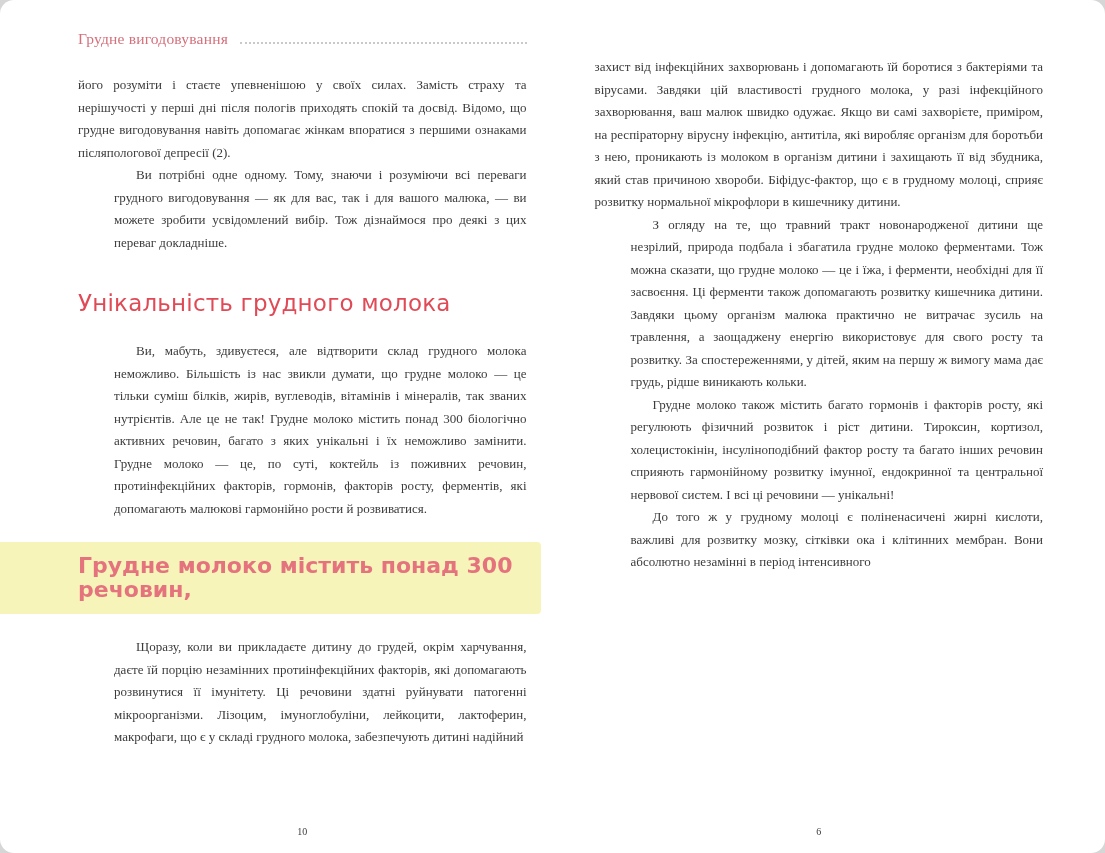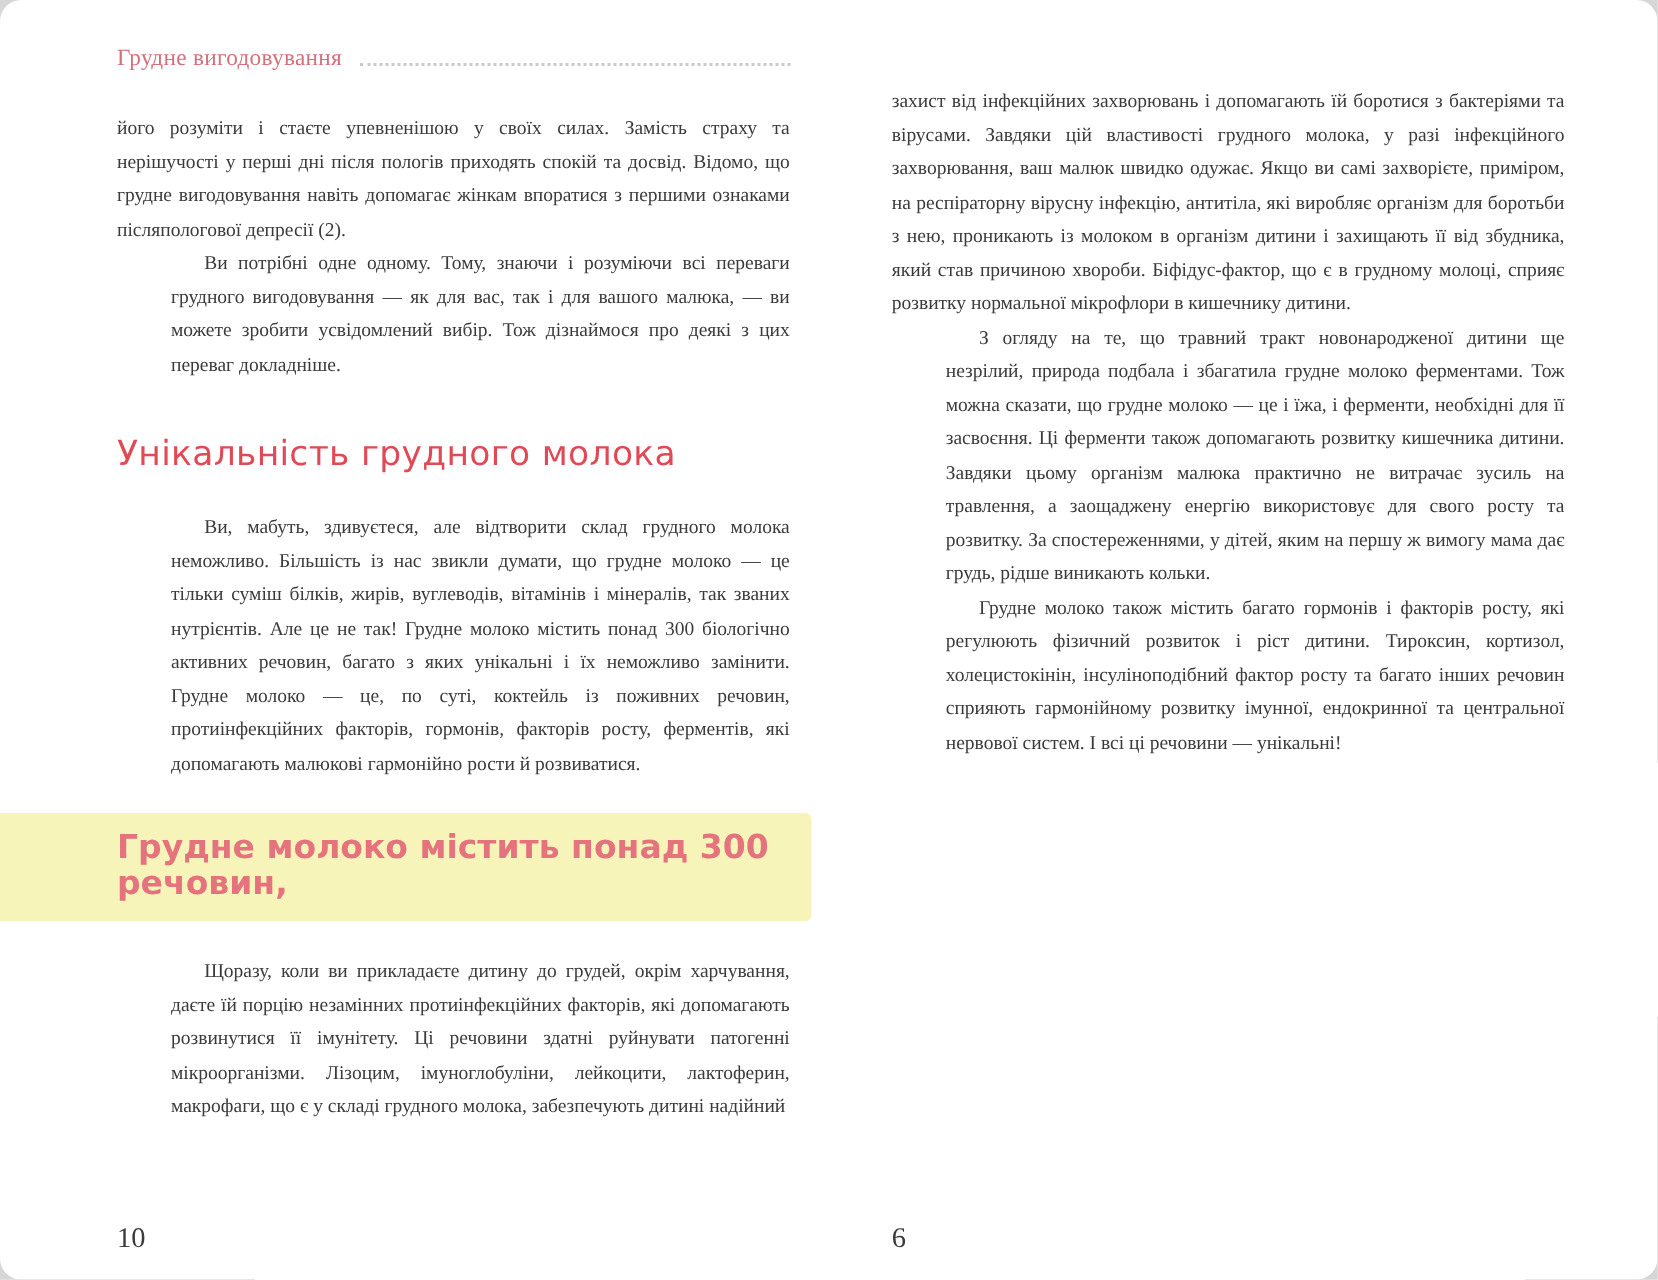--- a/index.html
+++ b/index.html
@@ -73,22 +73,22 @@
     font-family: "DejaVu Sans", "Liberation Sans", sans-serif;
     font-weight: bold;
     font-size: 22px;
     line-height: 24px;
     color: #e4737e;
   }
   .highlight-line { display: block; }
 
   .page-footer {
     margin-top: 10px;
-    text-align: left;
-    font-size: 19px;
+    text-align: center;
+    font-size: 10px;
     color: #3b3b3b;
   }
 </style>
 </head>
 <body>
 
 <div class="book">
 
   <div class="page page-left">
     <div class="running-head">
@@ -113,18 +113,19 @@
 
     <div class="page-footer">10</div>
   </div>
 
   <div class="page page-right">
 
     <div class="content">
       <p class="body-p">захист від інфекційних захворювань і допомагають їй боротися з бактеріями та вірусами. Завдяки цій властивості грудного молока, у разі інфекційного захворювання, ваш малюк швидко одужає. Якщо ви самі захворієте, приміром, на респіраторну вірусну інфекцію, антитіла, які виробляє організм для боротьби з нею, проникають із молоком в організм дитини і захищають її від збудника, який став причиною хвороби. Біфідус-фактор, що є в грудному молоці, сприяє розвитку нормальної мікрофлори в кишечнику дитини.</p>
       <p class="body-p indent">З огляду на те, що травний тракт новонародженої дитини ще незрілий, природа подбала і збагатила грудне молоко ферментами. Тож можна сказати, що грудне молоко — це і їжа, і ферменти, необхідні для її засвоєння. Ці ферменти також допомагають розвитку кишечника дитини. Завдяки цьому організм малюка практично не витрачає зусиль на травлення, а заощаджену енергію використовує для свого росту та розвитку. За спостереженнями, у дітей, яким на першу ж вимогу мама дає грудь, рідше виникають кольки.</p>
       <p class="body-p indent">Грудне молоко також містить багато гормонів і факторів росту, які регулюють фізичний розвиток і ріст дитини. Тироксин, кортизол, холецистокінін, інсуліноподібний фактор росту та багато інших речовин сприяють гармонійному розвитку імунної, ендокринної та центральної нервової систем. І всі ці речовини — унікальні!</p>
+      <p class="body-p indent">До того ж у грудному молоці є поліненасичені жирні кислоти, важливі для розвитку мозку, сітківки ока і клітинних мембран. Вони абсолютно незамінні в період інтенсивного</p>
     </div>
 
     <div class="page-footer">6</div>
   </div>
 
 </div>
 
 </body></html>

